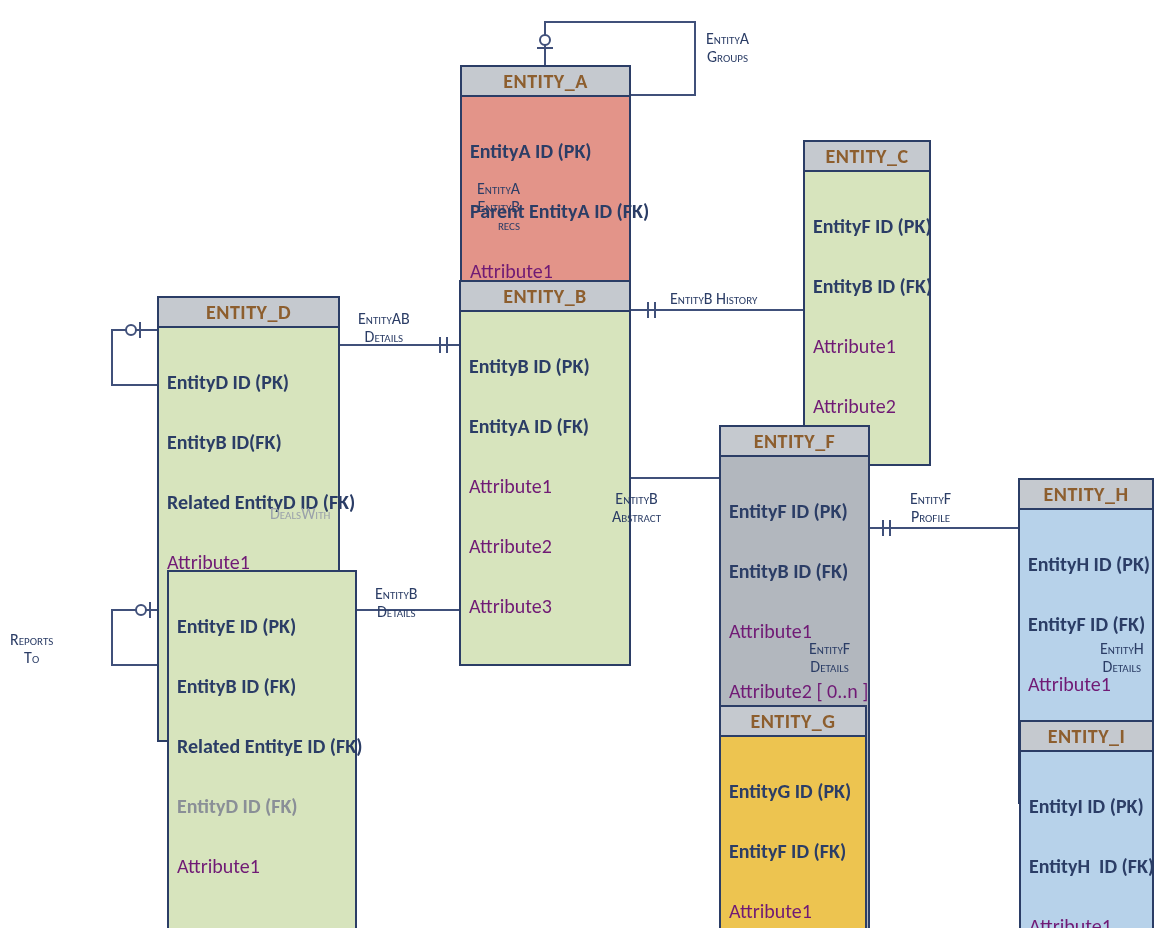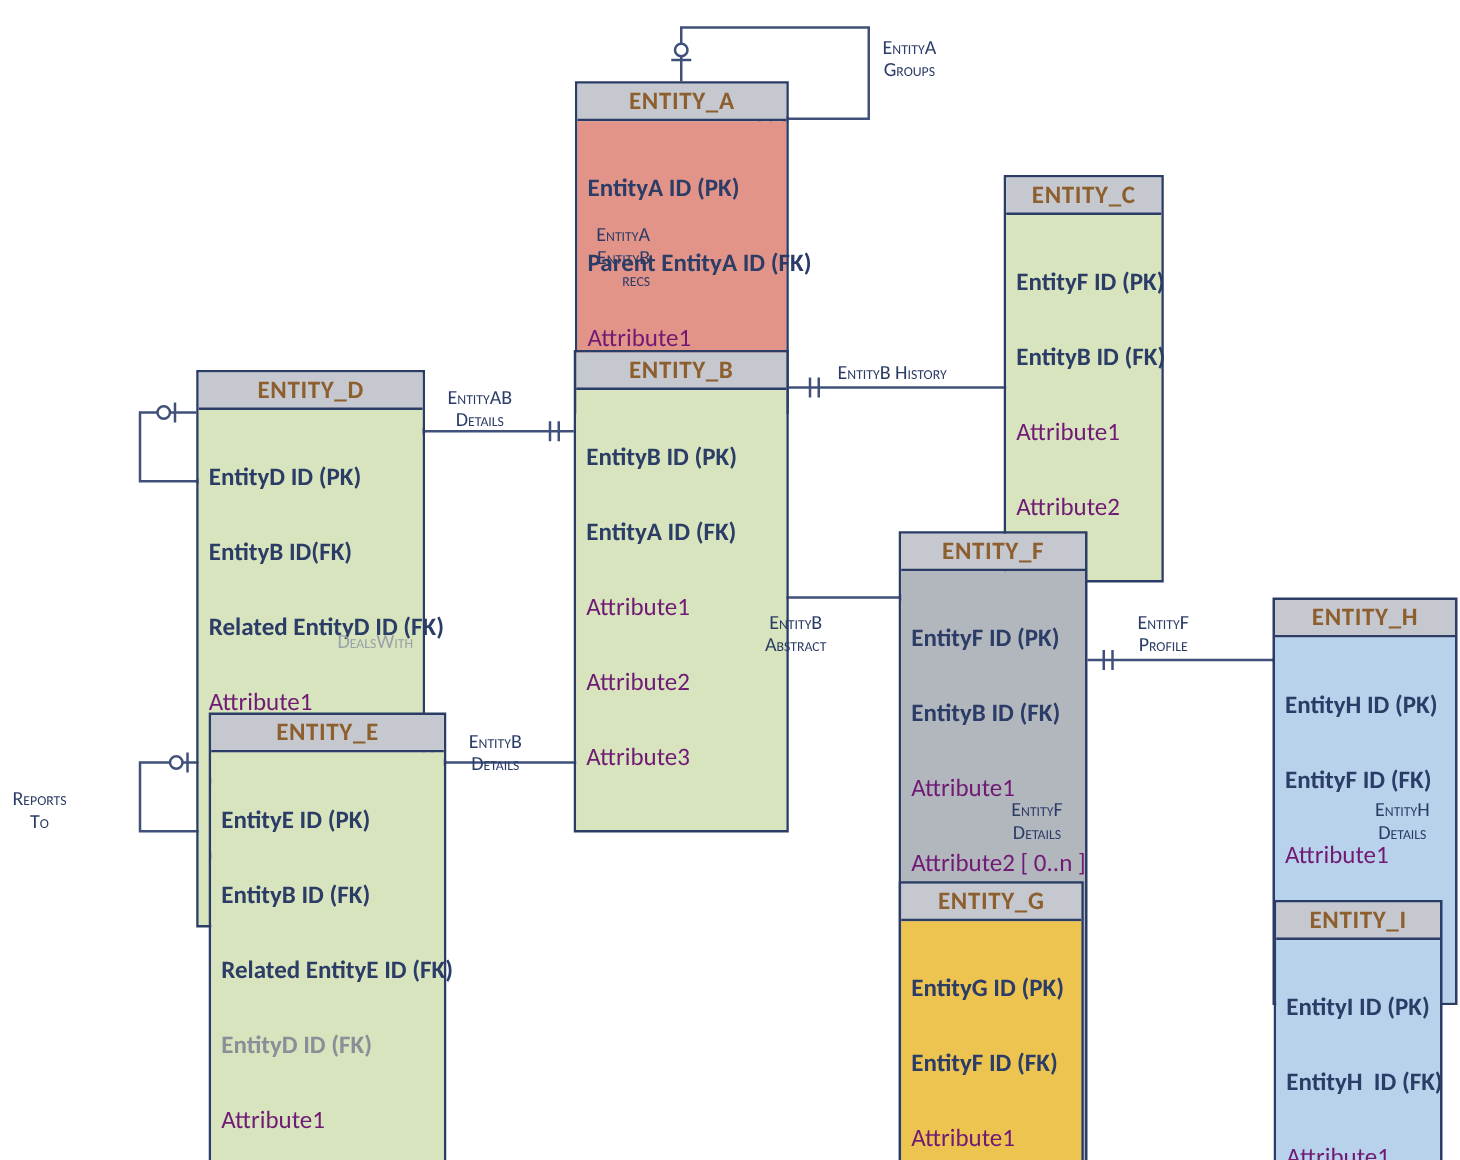--- a/index.html
+++ b/index.html
@@ -202,21 +202,20 @@
     <div class="keyline">EntityD ID (PK)</div>
     <div class="keyline">EntityB ID(FK)</div>
     <div class="keyline">Related EntityD ID (FK)</div>
     <div class="attr">Attribute1</div>
     <div class="attr">Attribute2</div>
     <div class="attr">Attribute3</div>
   </div>
 </div>
 
 <div class="entity" style="left:167px; top:570px; width:190px;">
-  <div class="header">ENTITY_E</div>
   <div class="body body-green">
     <div class="keyline">EntityE ID (PK)</div>
     <div class="keyline">EntityB ID (FK)</div>
     <div class="keyline">Related EntityE ID (FK)</div>
     <div class="grayfk">EntityD ID (FK)</div>
     <div class="attr">Attribute1</div>
     
     
     
     
@@ -230,21 +229,21 @@
     <div class="keyline">EntityB ID (FK)</div>
     <div class="attr">Attribute1</div>
     <div class="attr">Attribute2 [ 0..n ]</div>
     <div class="attr indent">&nbsp;&gt; <span>valueA</span></div>
     <div class="attr indent">&nbsp;&gt; <span>valueB</span></div>
     <div class="attr">Attribute3</div>
     <div class="attr">Attribute4</div>
   </div>
 </div>
 
-<div class="entity" style="left:1018px; top:478px; width:148px;">
+<div class="entity" style="left:1018px; top:478px; width:136px;">
   <div class="header">ENTITY_H</div>
   <div class="body body-blue">
     <div class="keyline">EntityH ID (PK)</div>
     <div class="keyline">EntityF ID (FK)</div>
     <div class="attr">Attribute1</div>
     <div class="attr">Attribute2</div>
   </div>
 </div>
 
 <div class="entity" style="left:719px; top:705px; width:148px;">

